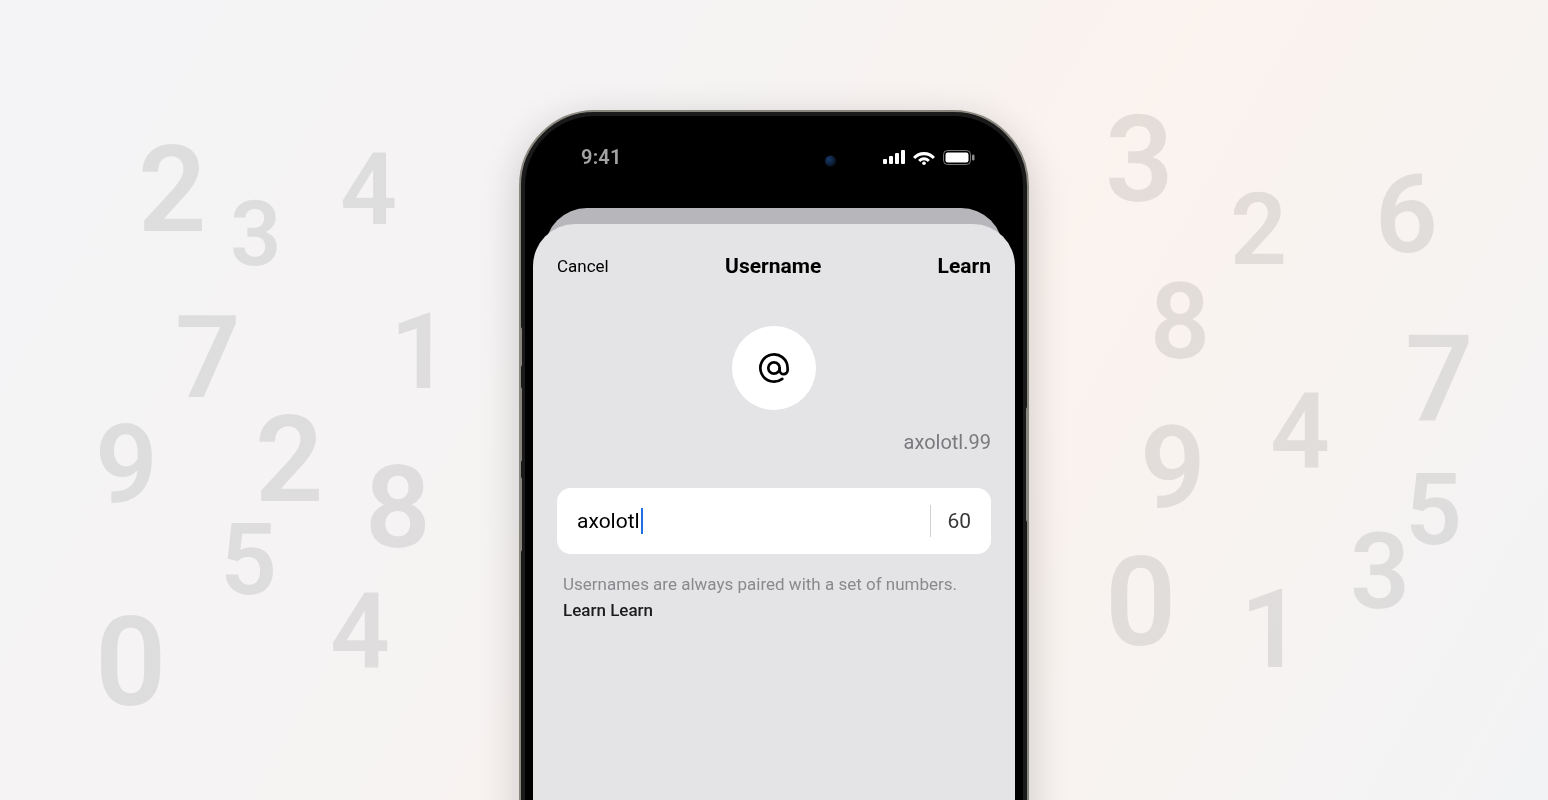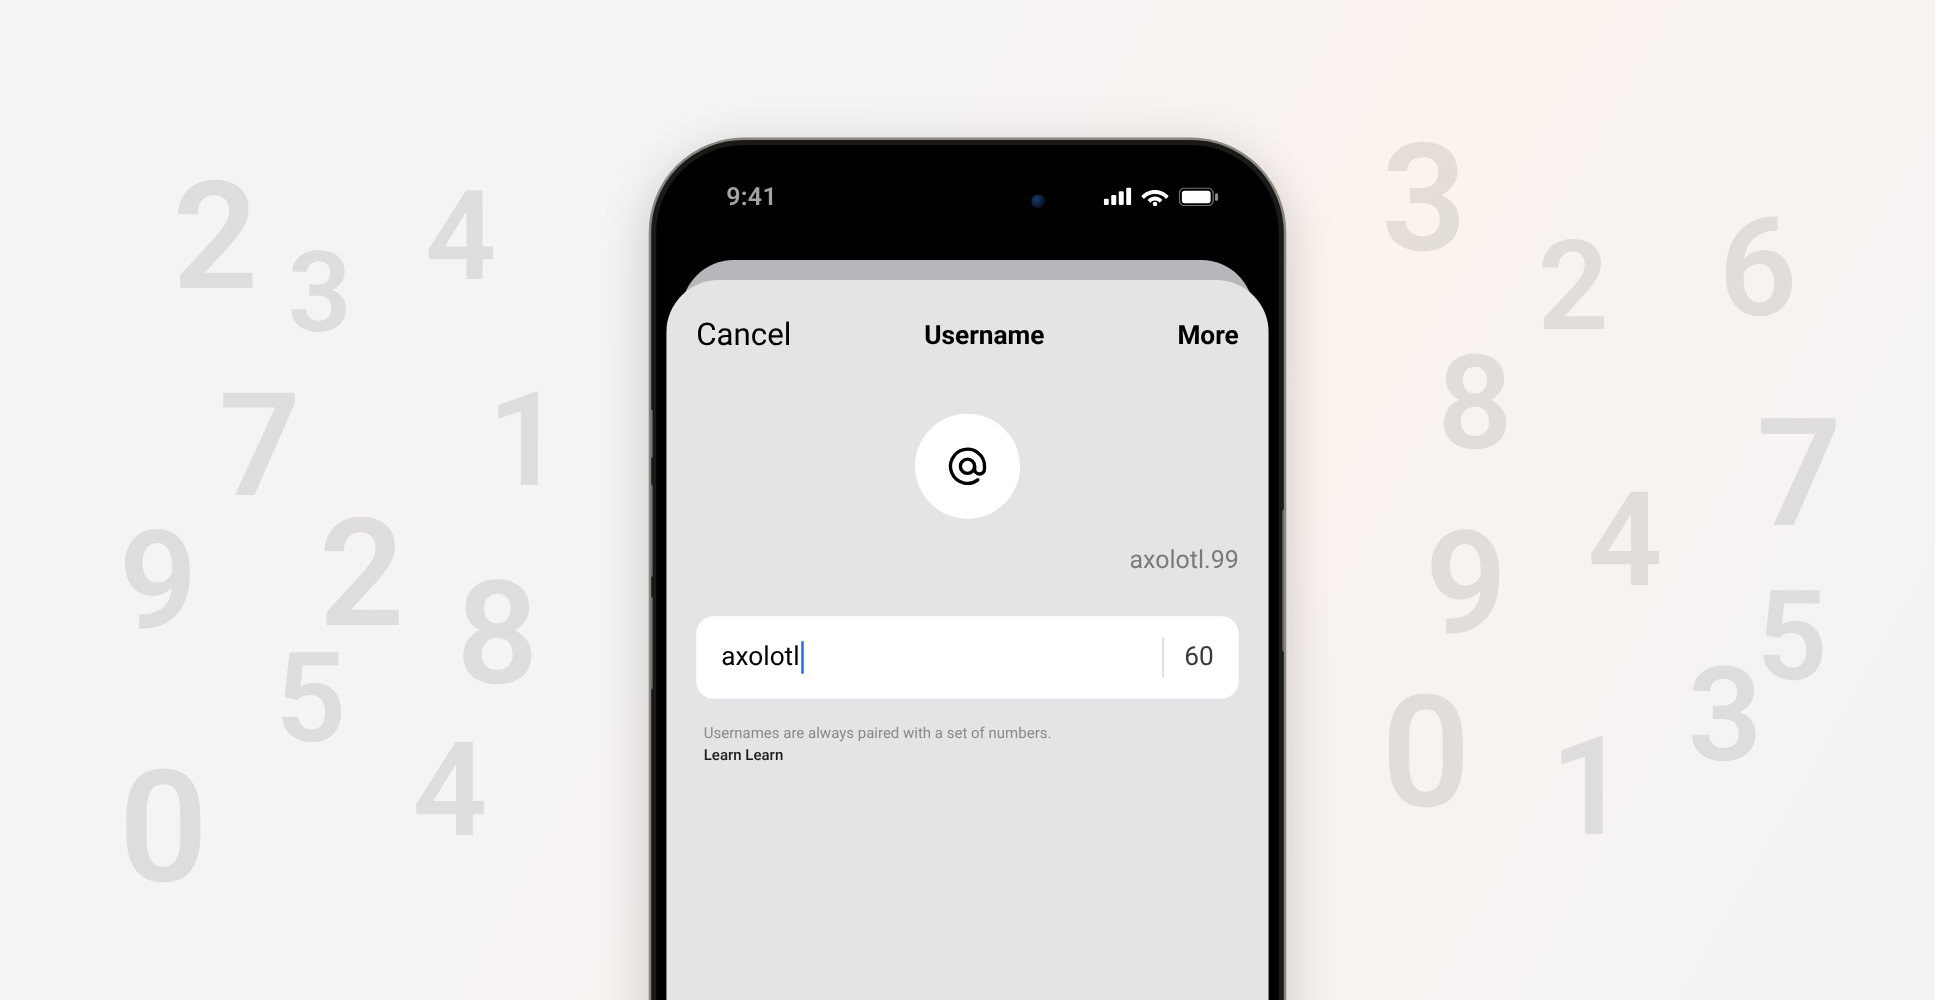--- a/index.html
+++ b/index.html
@@ -119,21 +119,21 @@
     padding-top: 14px;
   }
 
   .navbar {
     display: flex;
     align-items: center;
     justify-content: space-between;
     padding: 16px 24px 18px 24px;
   }
   .nav-cancel {
-    font-size: 25px;
+    font-size: 17px;
     color: #000;
     font-weight: 400;
     cursor: pointer;
   }
   .nav-title {
     font-size: 21px;
     font-weight: 700;
     color: #000;
     text-align: right;
   }
@@ -199,21 +199,21 @@
     margin: 0 16px;
   }
   .field-suffix {
     font-size: 21px;
     color: #3a3a3c;
   }
 
   .hint {
     margin-top: 18px;
     padding: 0 6px;
-    font-size: 12px;
+    font-size: 17px;
     line-height: 1.5;
   }
   .hint-text { color: #8a8a8e; }
   .hint-link { color: #1c1c1e; font-weight: 500; cursor: pointer; }
 </style>
 </head>
 <body>
 
 <div class="phone">
   <div class="phone-side-btn side-left-1"></div>
@@ -248,21 +248,21 @@
         </svg>
       </div>
     </div>
 
     <div class="sheet-behind"></div>
 
     <div class="sheet">
       <div class="navbar">
         <div class="nav-cancel">Cancel</div>
         <div class="nav-title">Username</div>
-        <div class="nav-done">More</div>
+        <div class="nav-done">Learn</div>
       </div>
 
       <div class="content">
         <div class="at-badge">
           <svg width="38" height="38" viewBox="0 0 24 24" fill="none" stroke="#000" stroke-width="1.7" stroke-linecap="round" stroke-linejoin="round">
             <circle cx="12" cy="12" r="3.6"></circle>
             <path d="M15.6 12 v1.4 a2.5 2.5 0 0 0 5 0 V12 a8.6 8.6 0 1 0 -3.4 6.85"></path>
           </svg>
         </div>
 

